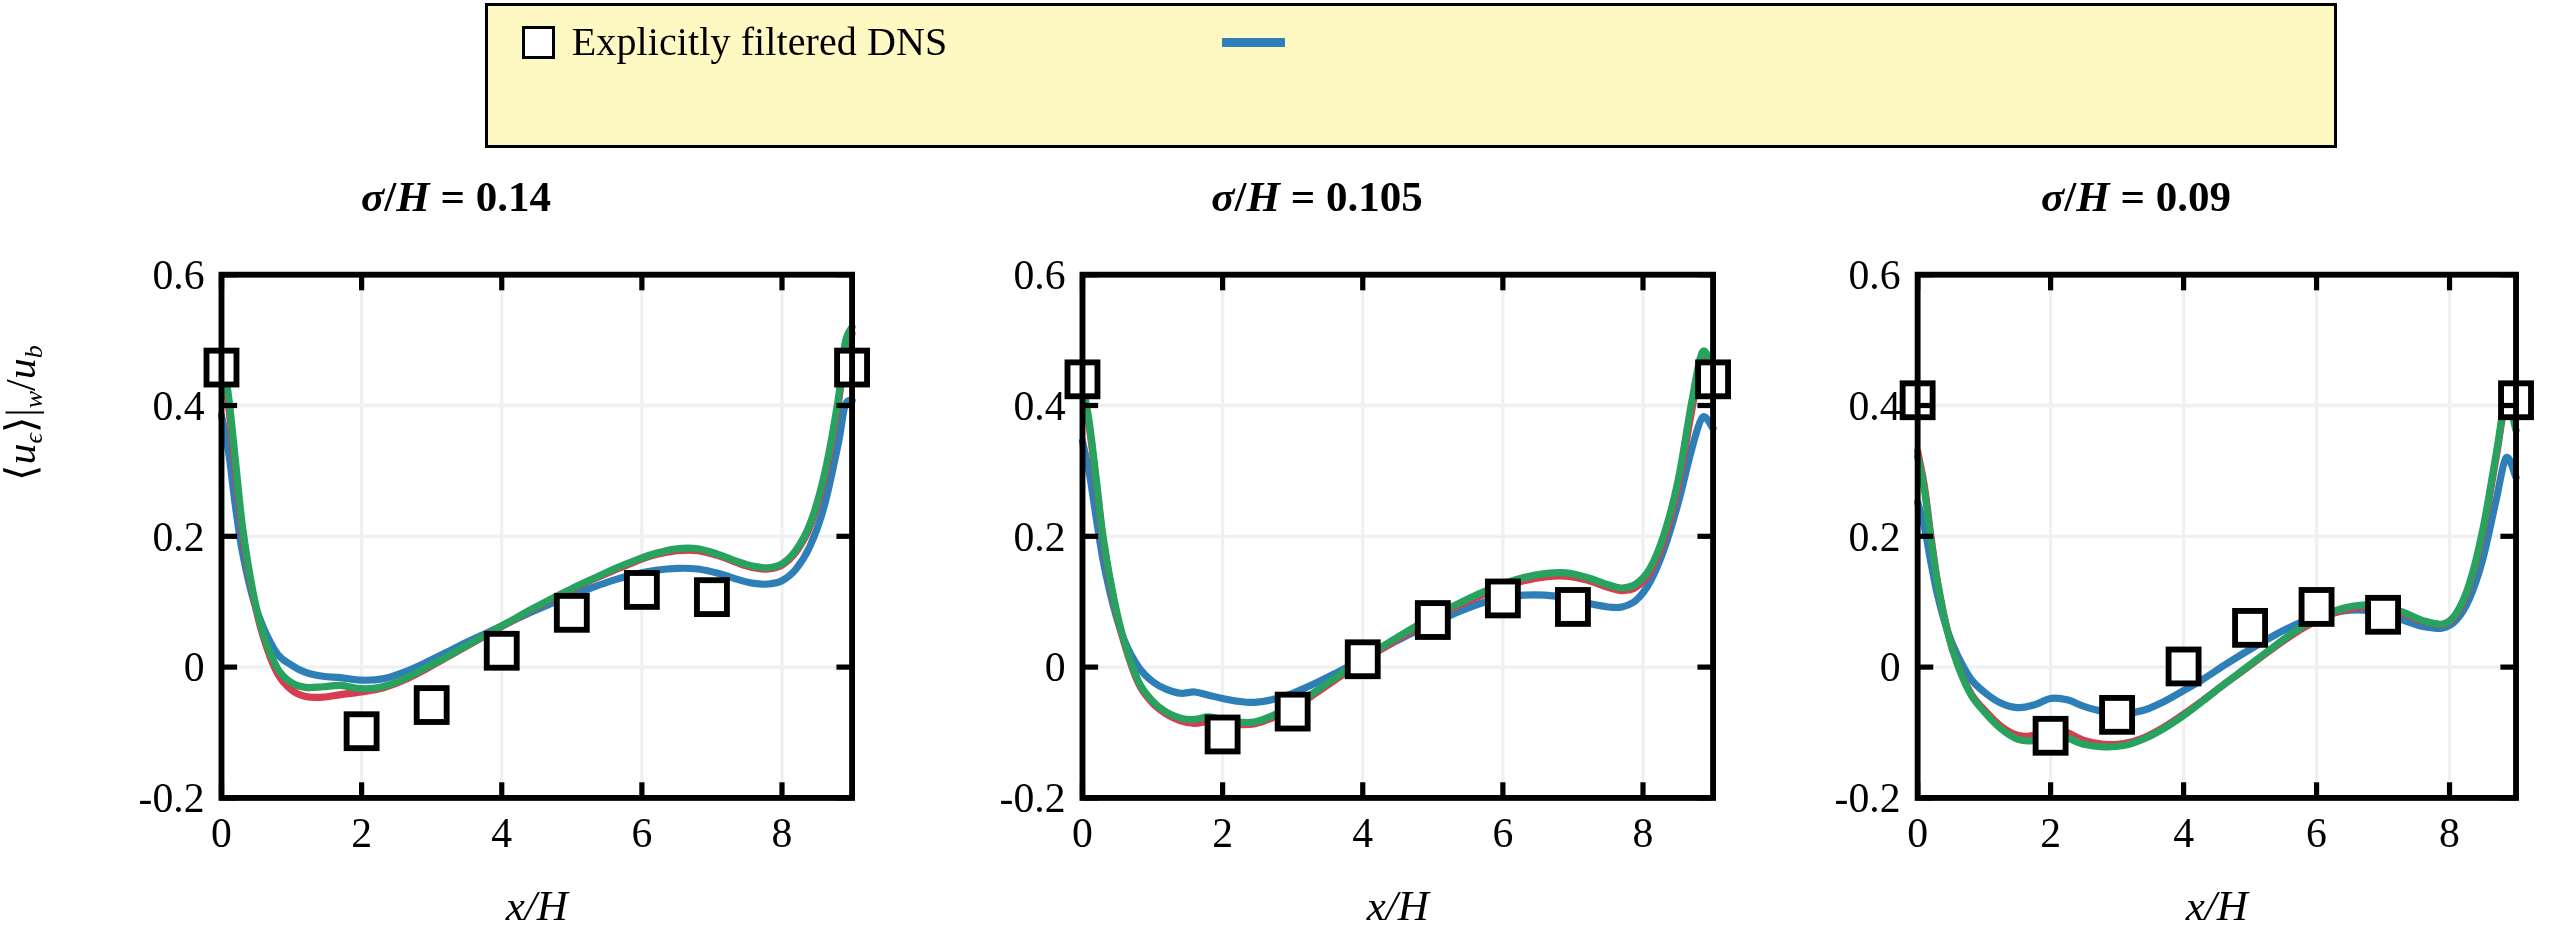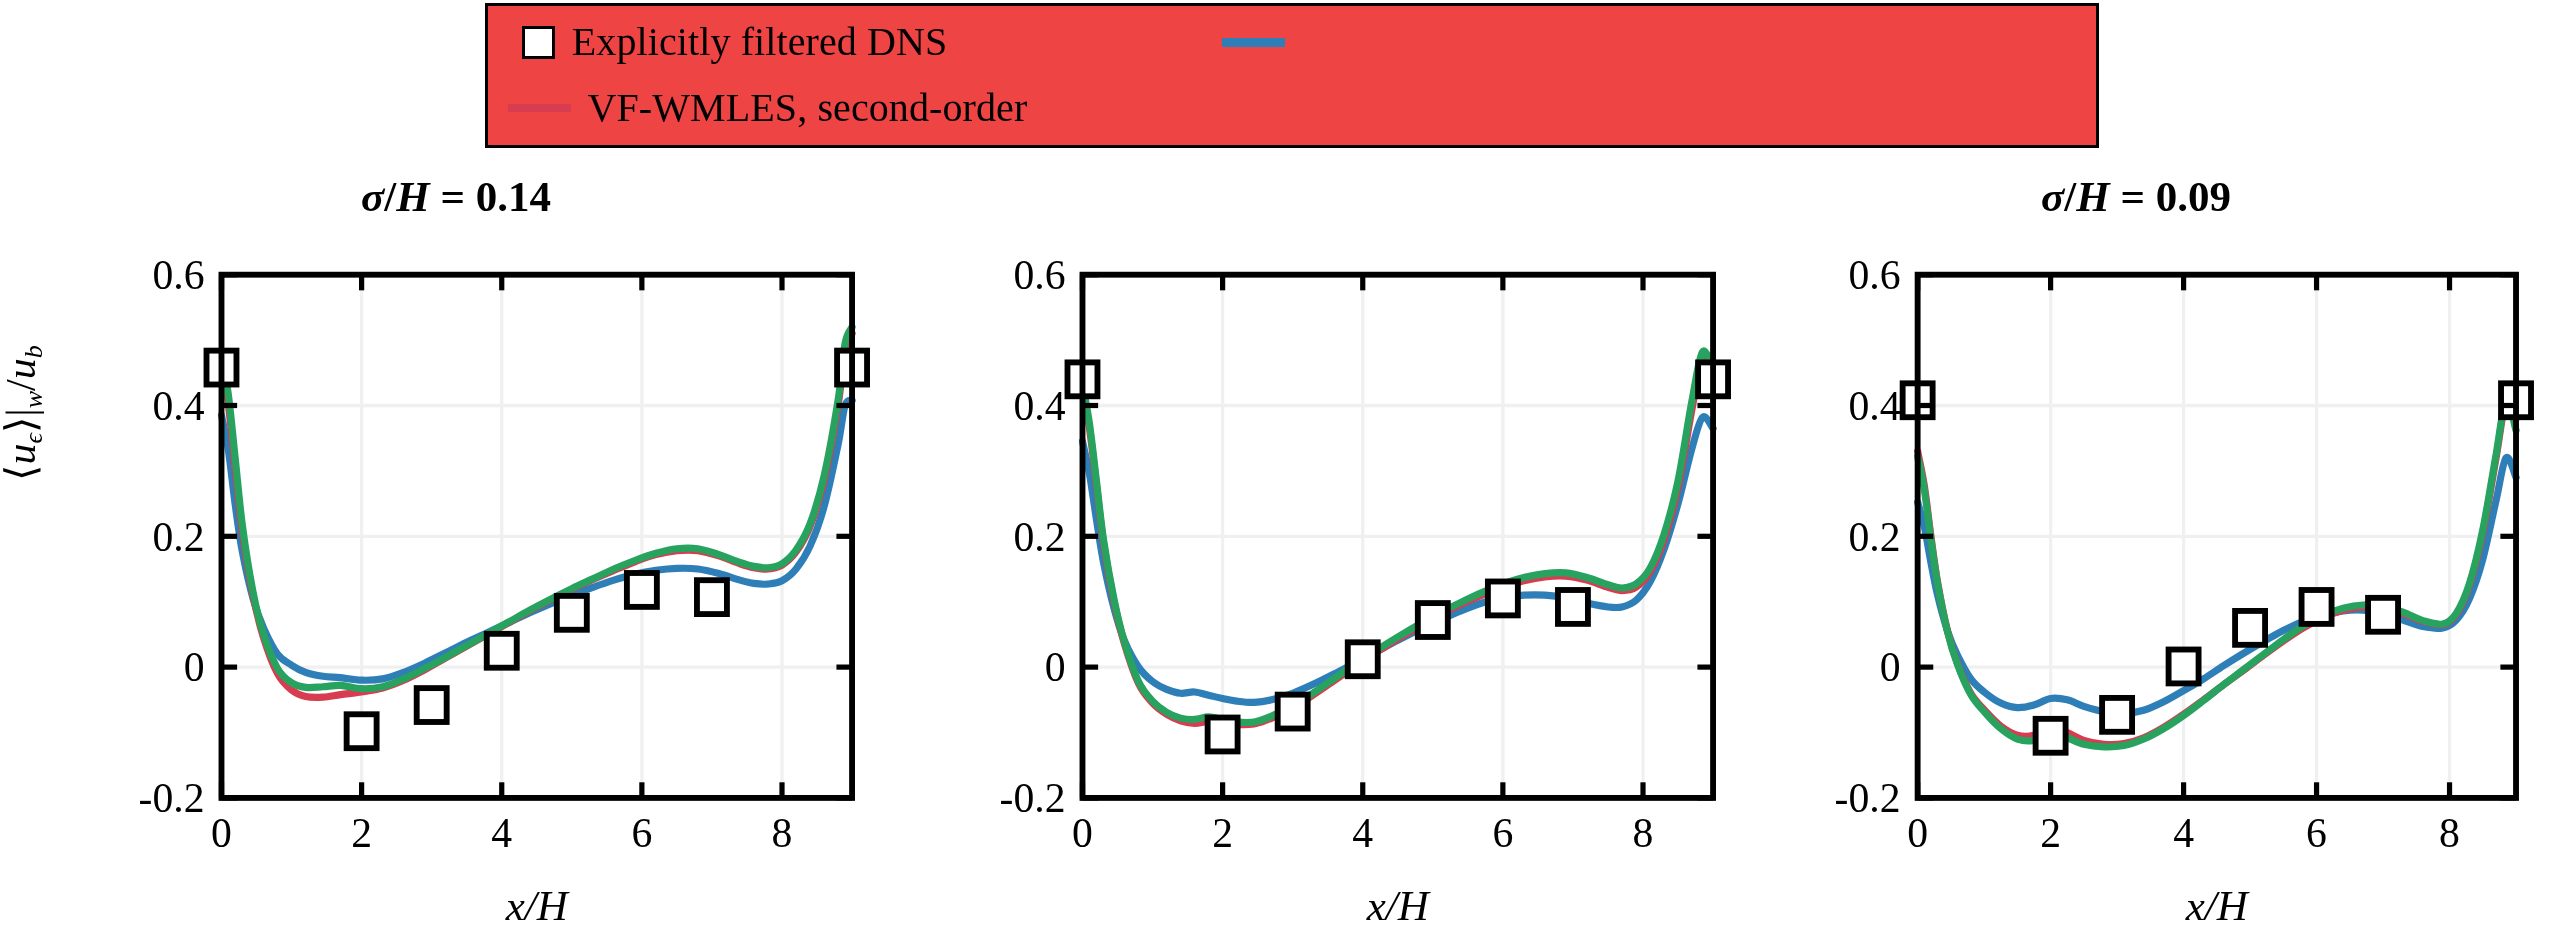--- a/index.html
+++ b/index.html
@@ -1,22 +1,22 @@
 <!DOCTYPE html>
 <html style="font-size:10.4px"><head>
 <meta charset="utf-8">
 <style>
   html,body{margin:0;padding:0;background:#ffffff;}
   body{width:2576px;height:952px;font-family:"Liberation Serif",serif;color:#000;overflow:hidden;}
   #root{position:relative;width:2576px;height:952px;}
 
   
   .legend-box{
-    position:absolute; left:485px; top:2.6px; width:1614px; height:145px;
-    border:3.3px solid #000; background:#ef4444; box-sizing:border-box;
+    position:absolute; left:485px; top:2.6px; width:1852px; height:145px;
+    border:3.3px solid #000; background:#fef9c3; box-sizing:border-box;
     display:grid; grid-template-columns:714px 1fr; grid-template-rows:1fr 1fr;
     align-items:center; padding:3.9px 11.7px 3.9px 19.5px;
   }
   .legend-entry{display:flex;align-items:center;gap:17px;}
   .legend-entry .lg-label{font-size:40px;line-height:1;white-space:nowrap;letter-spacing:0.1px;}
   .swatch-line{width:63px;height:8.5px;border-radius:0.7px;flex:0 0 auto;}
   .swatch-square{width:33px;height:33px;border:3.9px solid #000;background:#fff;box-sizing:border-box;flex:0 0 auto;margin-left:14.3px;margin-right:0;}
 
   
   .panel{position:absolute;top:175px;height:778px;}
@@ -45,24 +45,20 @@
 
 <div id="root">
 
   <div class="legend-box">
     <div class="legend-entry">
       <span class="swatch-square"></span>
       <span class="lg-label">Explicitly filtered DNS</span>
     </div>
     <div class="legend-entry">
       <span class="swatch-line" id="sw1" style="background: rgb(46, 127, 184);"></span>
-    </div>
-    <div class="legend-entry">
-      <span class="swatch-line" id="sw2" style="background: rgb(216, 60, 80);"></span>
-      <span class="lg-label">VF-WMLES, second-order</span>
     </div>
   </div>
 
   <div class="panel" id="panel-0">
     <div class="panel-title">
       <span class="it">σ</span>/<span class="it">H</span> = <span>0.14</span>
     </div>
     <div class="ylabel">
       ⟨<span class="it">u</span><span class="sub it">ϵ</span>⟩|<span class="sub it">w</span>/<span class="it">u</span><span class="sub it">b</span>
     </div>
@@ -116,20 +112,23 @@
         <text x="340" y="1032" text-anchor="middle" font-size="64" font-family="Liberation Serif, serif" fill="#000">0</text>
         <text x="555.1111111111111" y="1032" text-anchor="middle" font-size="64" font-family="Liberation Serif, serif" fill="#000">2</text>
         <text x="770.2222222222222" y="1032" text-anchor="middle" font-size="64" font-family="Liberation Serif, serif" fill="#000">4</text>
         <text x="985.3333333333333" y="1032" text-anchor="middle" font-size="64" font-family="Liberation Serif, serif" fill="#000">6</text>
         <text x="1200.4444444444443" y="1032" text-anchor="middle" font-size="64" font-family="Liberation Serif, serif" fill="#000">8</text>
         <text x="824" y="1144" text-anchor="middle" font-size="66" font-family="Liberation Serif, serif" font-style="italic" fill="#000">x/H</text>
       </svg>
   </div>
 
   <div class="panel" id="panel-1">
+    <div class="panel-title">
+      <span class="it">σ</span>/<span class="it">H</span> = <span>0.105</span>
+    </div>
     <svg class="plot-svg" id="svg-1" viewBox="0 0 1400 1194" preserveAspectRatio="none">
         <line x1="340" y1="153" x2="340" y2="956" stroke="#f0f0f0" stroke-width="5"></line>
         <line x1="555.1111111111111" y1="153" x2="555.1111111111111" y2="956" stroke="#f0f0f0" stroke-width="5"></line>
         <line x1="770.2222222222222" y1="153" x2="770.2222222222222" y2="956" stroke="#f0f0f0" stroke-width="5"></line>
         <line x1="985.3333333333333" y1="153" x2="985.3333333333333" y2="956" stroke="#f0f0f0" stroke-width="5"></line>
         <line x1="1200.4444444444443" y1="153" x2="1200.4444444444443" y2="956" stroke="#f0f0f0" stroke-width="5"></line>
         <line x1="340" y1="153" x2="1308" y2="153" stroke="#f0f0f0" stroke-width="5"></line>
         <line x1="340" y1="353.7499999999999" x2="1308" y2="353.7499999999999" stroke="#f0f0f0" stroke-width="5"></line>
         <line x1="340" y1="554.5" x2="1308" y2="554.5" stroke="#f0f0f0" stroke-width="5"></line>
         <line x1="340" y1="755.25" x2="1308" y2="755.25" stroke="#f0f0f0" stroke-width="5"></line>

